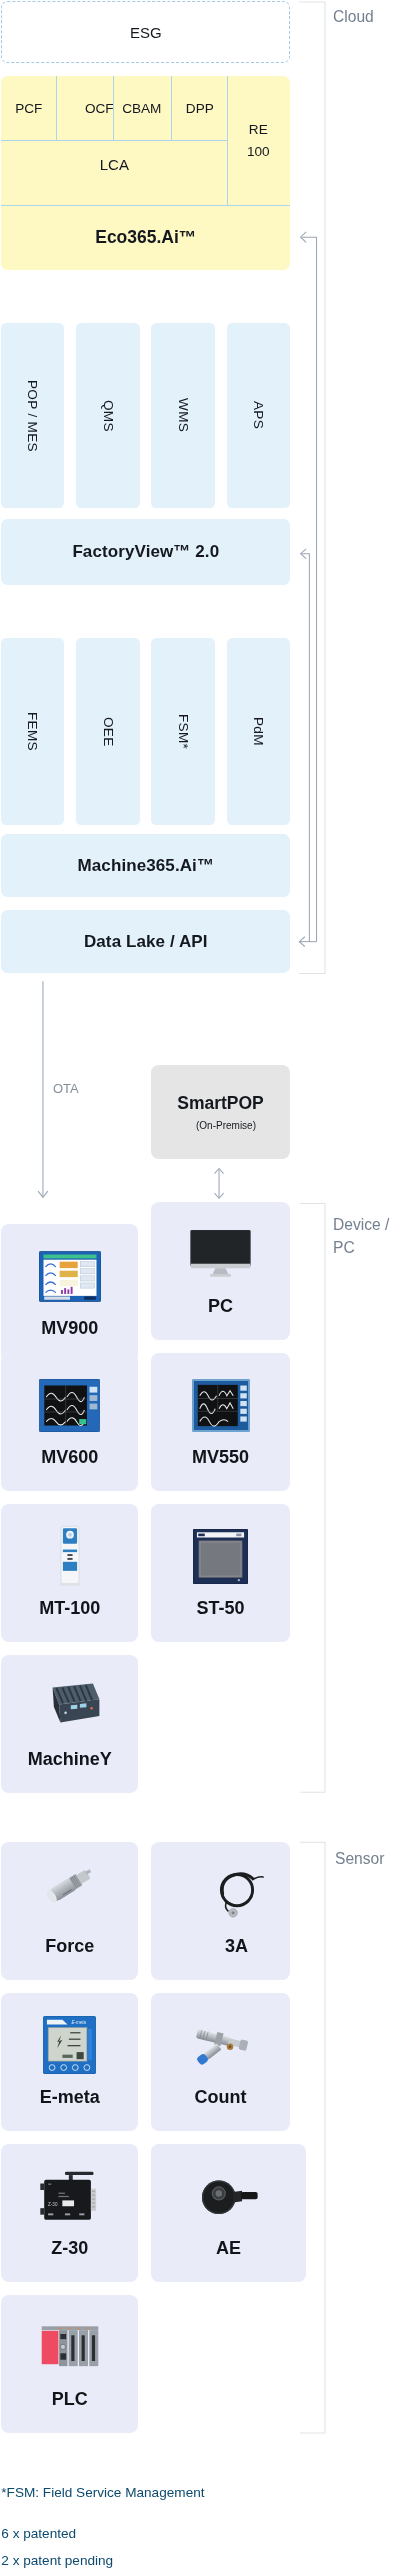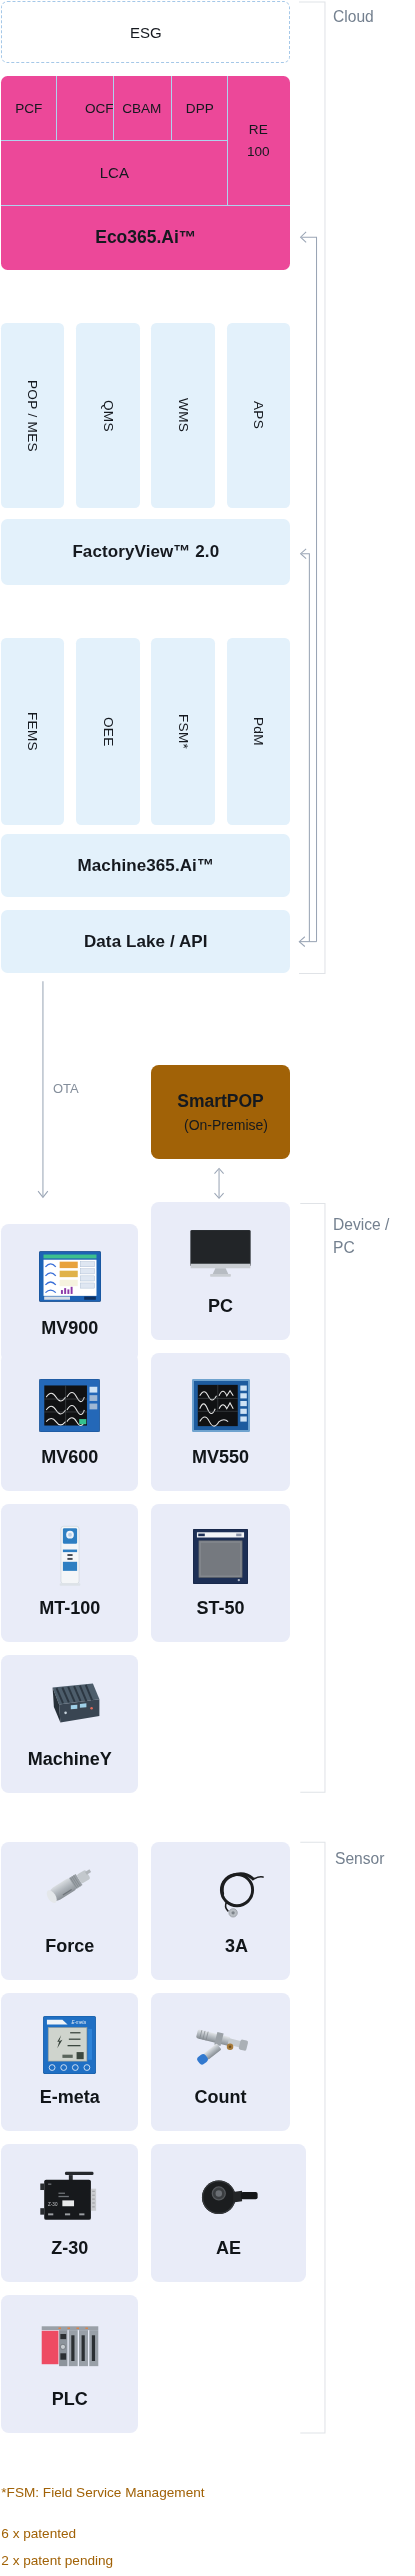--- a/index.html
+++ b/index.html
@@ -8,48 +8,48 @@
     font-family:"Liberation Sans", sans-serif;color:#15191f;overflow:hidden;
   }
   
   .ctile{
     position:absolute;background:#e3f1fb;border-radius:5.2px;
     display:flex;align-items:center;justify-content:center;
   }
   .bar{border-radius:6.5px;font-weight:bold;font-size:17px;letter-spacing:0.1px;}
   .vtext{writing-mode:vertical-rl;text-orientation:mixed;font-size:13.6px;letter-spacing:0.3px;}
   
-  .gridblock{position:absolute;background:#ec4899;border-radius:6.5px;overflow:hidden;}
+  .gridblock{position:absolute;background:#fef9c3;border-radius:6.5px;overflow:hidden;}
   .gline{position:absolute;background:#aed3ee;}
   .gcell{position:absolute;display:flex;align-items:center;justify-content:center;font-size:13.6px;}
   .gcell.big{font-size:15px;}
   .re100{line-height:21.4px;text-align:center;font-size:13.6px;}
   
   .dashedbox{
     position:absolute;background:#ffffff;border:1.3px dashed #a5c8e8;border-radius:6.5px;
     display:flex;align-items:center;justify-content:center;font-size:15px;box-sizing:border-box;
   }
   
   .dtile{
     position:absolute;background:#e9ecf8;border-radius:7.8px;
     display:grid;grid-template-rows:1fr auto;box-sizing:border-box;padding-top:9px;
   }
   .dicon{display:flex;align-items:center;justify-content:center;}
   .dlabel{font-weight:bold;font-size:18px;line-height:19.5px;text-align:center;padding-bottom:23.4px;color:#111519;}
   
   .smartpop{
-    position:absolute;background:#a16207;border-radius:7.8px;
+    position:absolute;background:#e5e5e5;border-radius:7.8px;
     display:flex;flex-direction:column;align-items:center;justify-content:center;gap:5.2px;
   }
   .smartpop .t1{font-weight:bold;font-size:17.5px;}
-  .smartpop .t2{font-size:14px;margin-left:11px;}
+  .smartpop .t2{font-size:10px;margin-left:11px;}
   
   .bracket-label{position:absolute;color:#74808f;font-size:15.6px;line-height:23px;}
   .ota-label{position:absolute;color:#848e9b;font-size:13px;}
-  .note{position:absolute;color:#a16207;font-size:13.6px;}
+  .note{position:absolute;color:#0c4a6e;font-size:13.6px;}
   svg{display:block;}
   .overlay{position:absolute;left:0;top:0;pointer-events:none;}
 </style>
 </head>
 <body>
 
 <div class="canvas">
 
   <div class="dashedbox" style="left:1.3px;top:1.3px;width:289px;height:62px;">
     <span>ESG</span>
@@ -64,21 +64,21 @@
       </div>
     <div class="gcell" style="left:112px;top:0;width:57px;height:64px;">
         <span>CBAM</span>
       </div>
     <div class="gcell" style="left:170px;top:0;width:57px;height:64px;">
         <span>DPP</span>
       </div>
     <div class="gcell" style="left:226px;top:0;width:62px;height:129px;">
         <span class="re100" style="width:39px;">RE 100</span>
       </div>
-    <div class="gcell big" style="left:0;top:64px;width:226px;height:64px;">
+    <div class="gcell big" style="left:0;top:56px;width:226px;height:64px;">
         <span>LCA</span>
       </div>
     <div class="gcell" style="left:0;top:129px;width:289px;height:65px;font-weight:bold;font-size:17.5px;">
         <span>Eco365.Ai™</span>
       </div>
 
     <div class="gline" style="left:55px;top:0;width:0.6px;height:64px;"></div>
     <div class="gline" style="left:112px;top:0;width:0.6px;height:64px;"></div>
     <div class="gline" style="left:170px;top:0;width:0.6px;height:64px;"></div>
     <div class="gline" style="left:226px;top:0;width:0.6px;height:129px;"></div>

